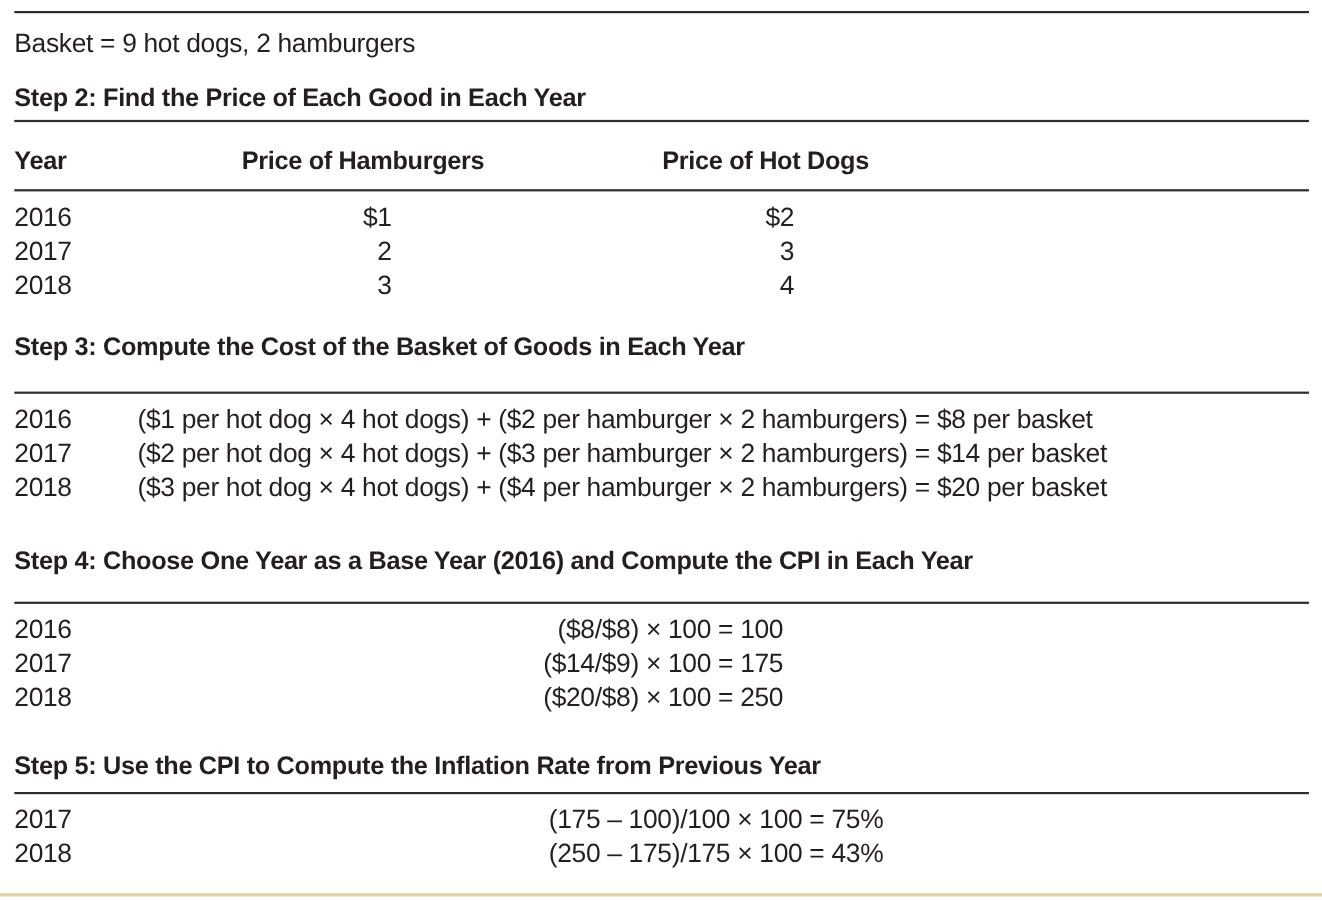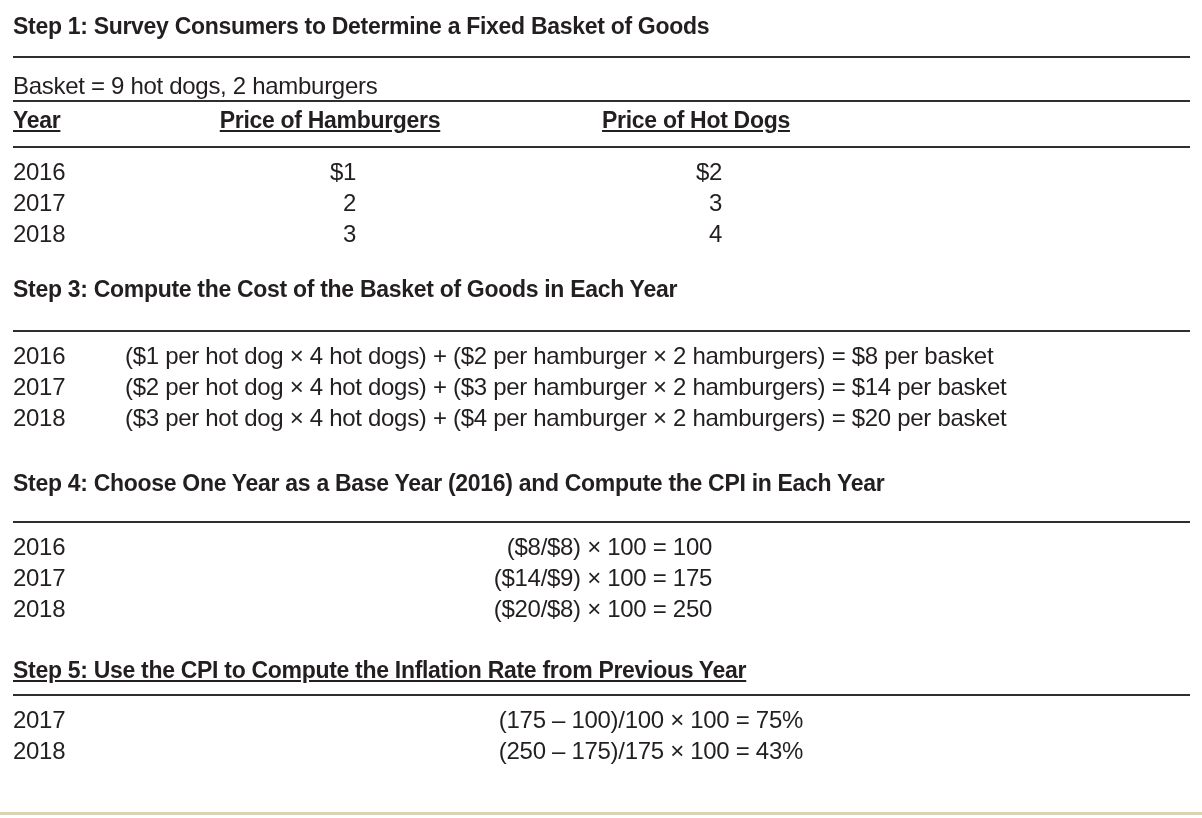--- a/index.html
+++ b/index.html
@@ -13,50 +13,50 @@
     overflow:hidden;
     box-sizing:border-box;
   }
   .content{padding:10px 12px 0 13px;}
   .rule{border-bottom:2px solid #2e2e2e;height:0;}
   .step-heading{font-weight:700;font-size:23px;line-height:28px;}
   .h1{padding-top:2px;margin-bottom:16px;}
   .h2{margin-top:20px;margin-bottom:7px;}
   .h3{margin-top:26px;margin-bottom:27px;}
   .h4{margin-top:36px;margin-bottom:24px;}
-  .h5{margin-top:32px;margin-bottom:10px;text-decoration:underline;}
+  .h5{margin-top:32px;margin-bottom:10px;}
   .body-text{font-size:24px;line-height:28px;}
   .basket-row{padding-top:14px;}
   
   .t2-grid{display:grid;grid-template-columns:175px 284px 448px 1fr;}
-  .t2-head{padding-top:4px;padding-bottom:12px;text-decoration:underline;}
+  .t2-head{padding-top:21px;padding-bottom:12px;}
   .t2-head .cell{font-weight:700;font-size:23px;line-height:28px;}
   .t2-rows{padding-top:8px;}
   .t2-row .cell{font-size:24px;line-height:31px;}
   .cell.center{text-align:center;}
   .numbox{display:inline-block;width:52px;text-align:right;}
   
   .yr-grid{display:grid;grid-template-columns:112px 1fr;}
   .yr-rows{padding-top:8px;}
   .yr-grid .cell{font-size:24px;line-height:31px;}
   .formula-left{text-align:left;}
   .formula-cpi{text-align:right;padding-right:478px;}
   .formula-infl{text-align:right;padding-right:387px;}
   .bottom-accent{position:absolute;left:0;right:0;bottom:3px;height:3px;background:#ddd5ab;}
 </style>
 </head>
 <body>
 
 <div class="page">
   <div class="content">
 
-    <div class="step-heading h1">Step 1: Survey Consumers to Determine a Fixed Basket of Goods</div>
     <div class="rule"></div>
     <div class="body-text basket-row">Basket = 9 hot dogs, 2 hamburgers</div>
 
+    <div class="step-heading h2">Step 2: Find the Price of Each Good in Each Year</div>
     <div class="rule"></div>
 
     <div class="t2-grid t2-head">
       <div class="cell">Year</div>
       <div class="cell center">Price of Hamburgers</div>
       <div class="cell center">Price of Hot Dogs</div>
       <div class="cell"></div>
     </div>
     <div class="rule"></div>
 

